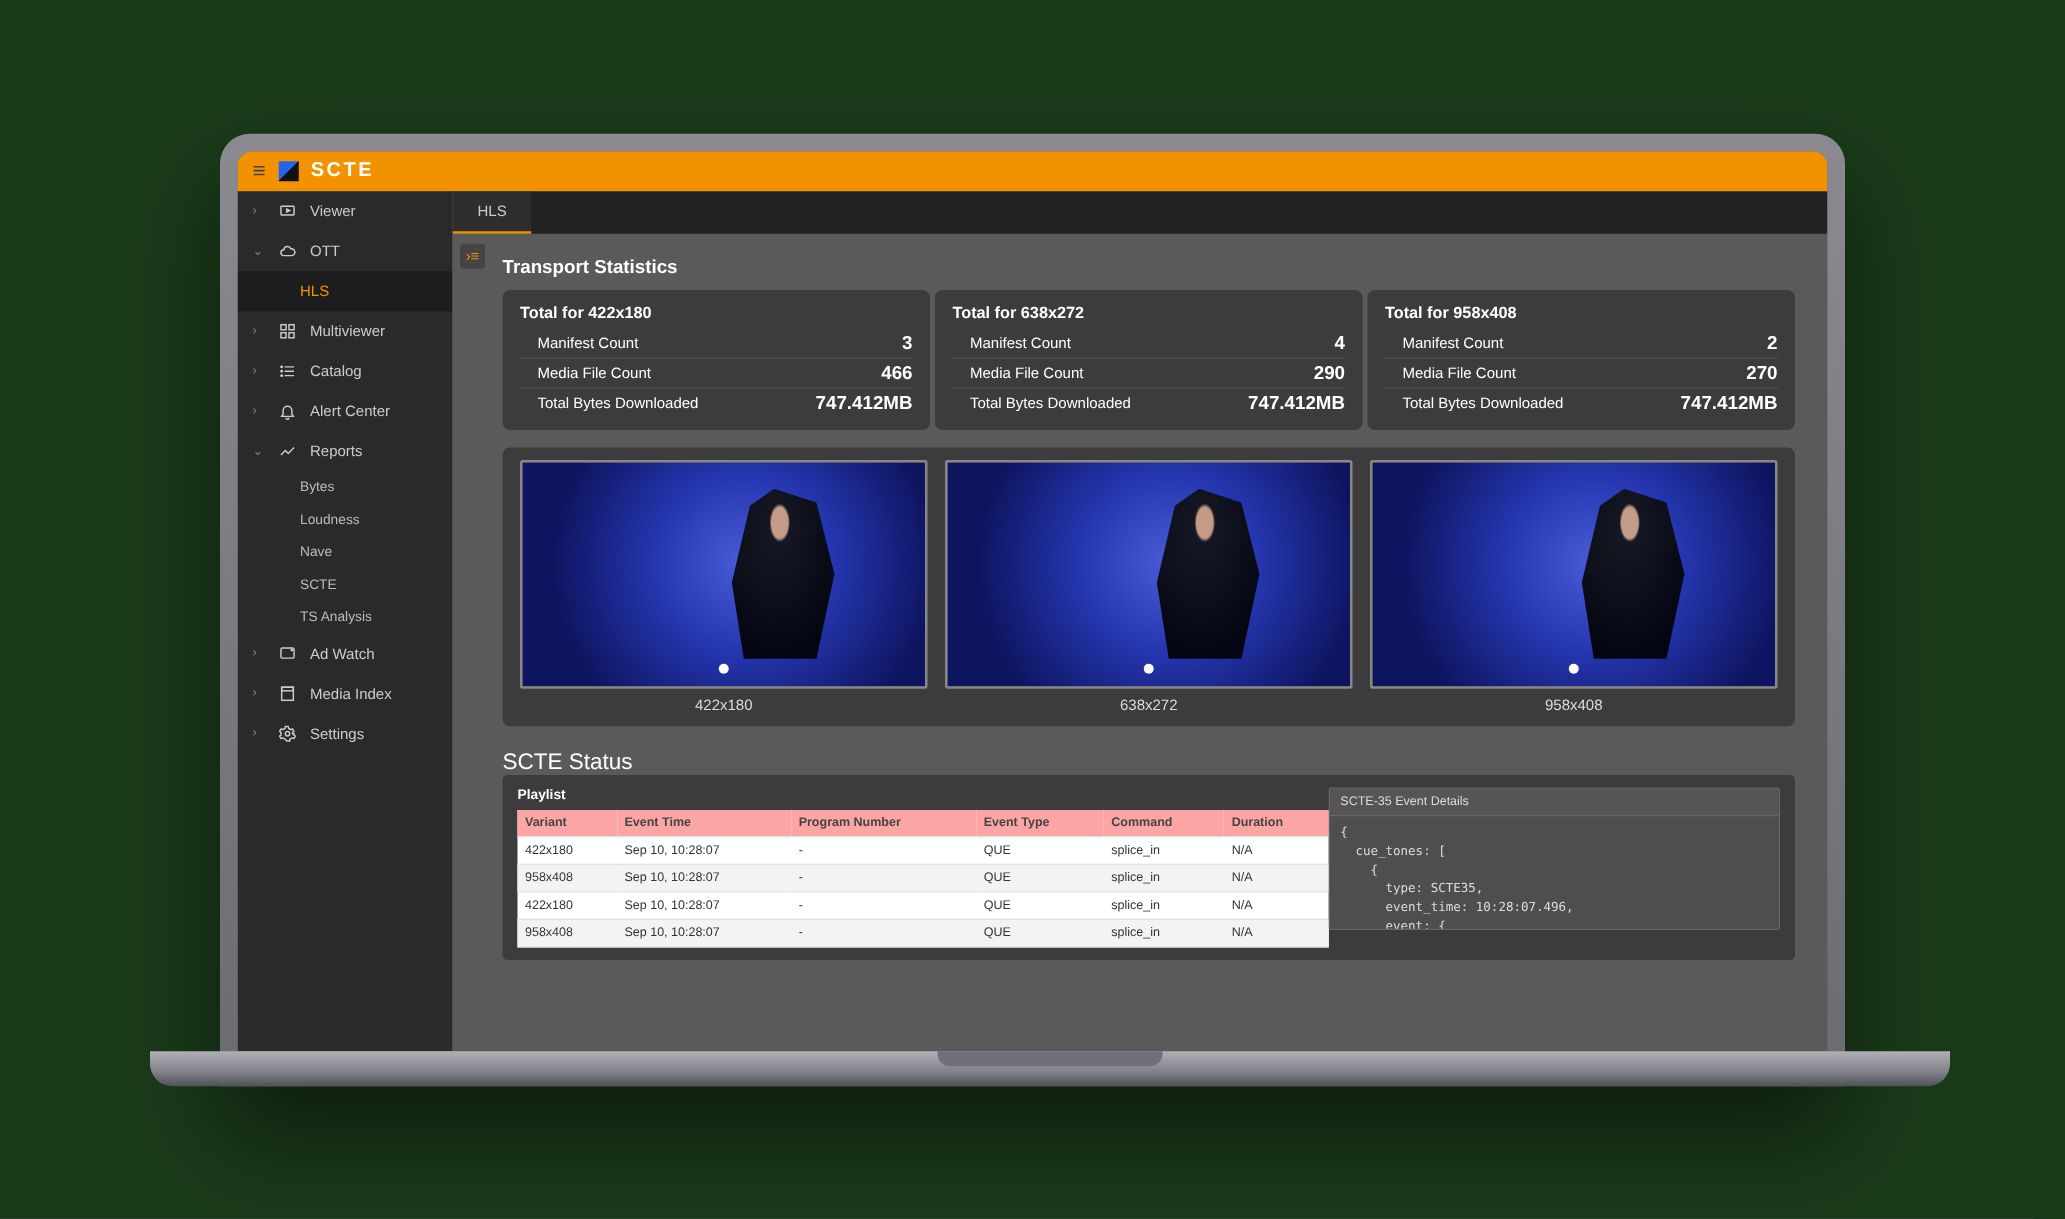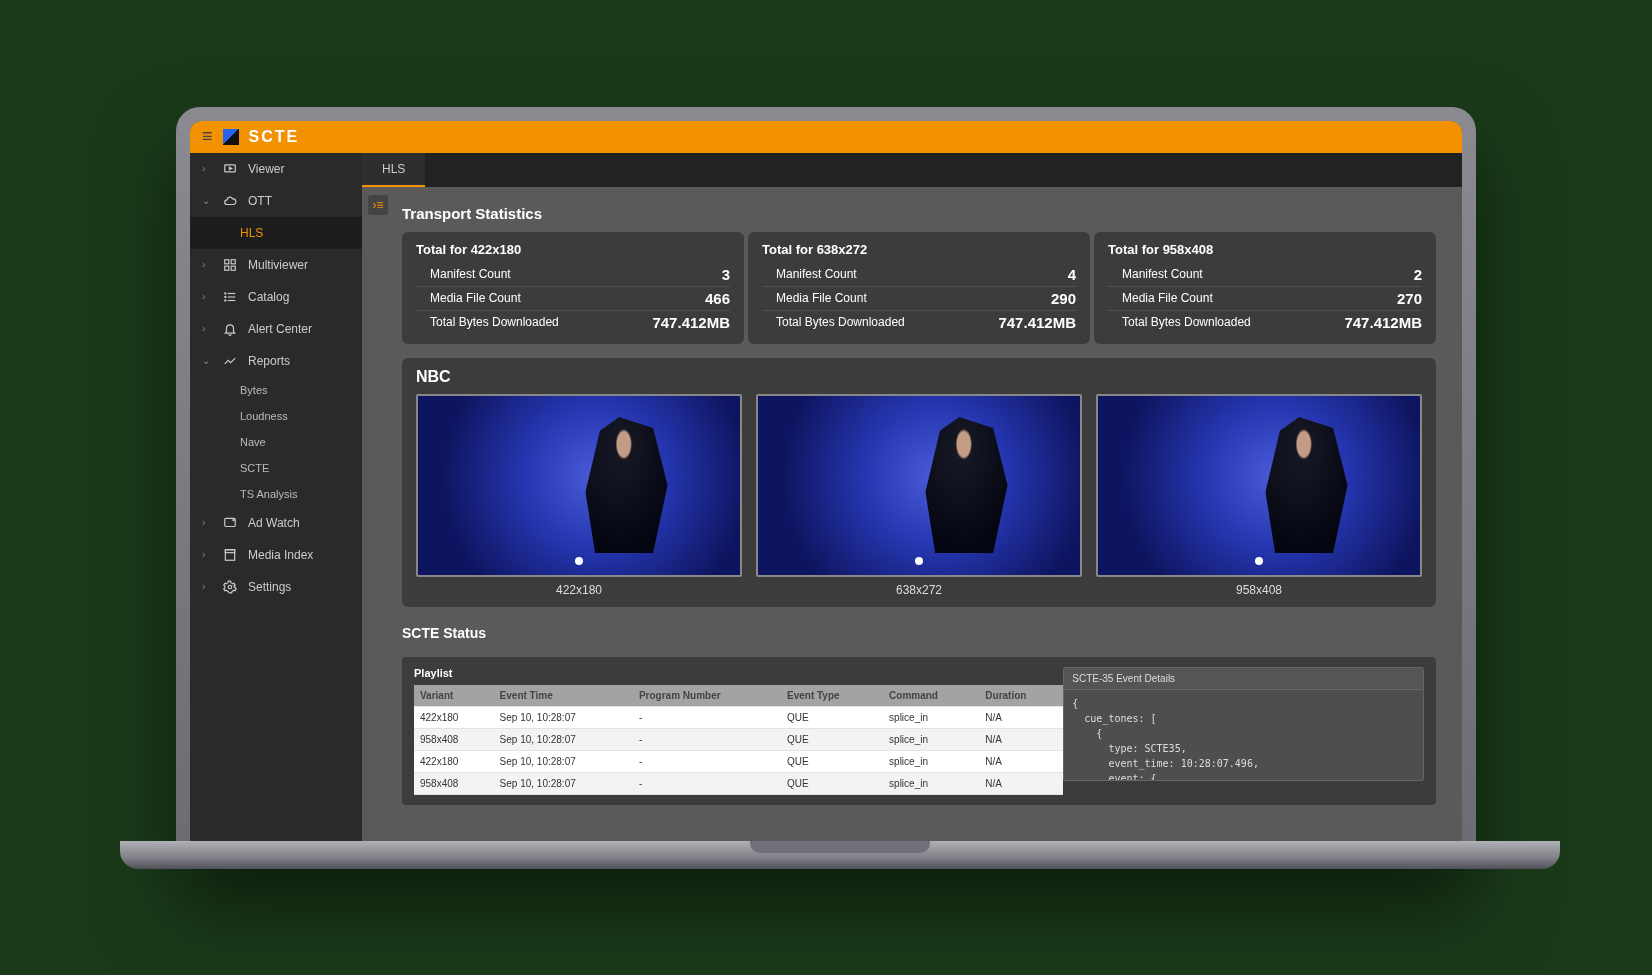--- a/index.html
+++ b/index.html
@@ -96,29 +96,29 @@
   clip-path: polygon(35% 0, 70% 8%, 85% 50%, 70% 100%, 10% 100%, 0 55%, 15% 10%);
   opacity: 0.9;
 }
 .thumb::after {
   content: ""; position: absolute; left: 50%; bottom: 10px; transform: translateX(-50%);
   width: 8px; height: 8px; background: #fff; border-radius: 50%;
 }
 .thumb-label { color: #ddd; font-size: 12px; }
 
 .scte-section { margin-top: 18px; }
-.scte-title { color: #fff; font-weight: 700; font-size: 14px; margin-bottom: 16px; }
+.scte-title { color: #fff; font-weight: 400; font-size: 18px; margin-bottom: 0; }
 .scte-panel { background: #3c3c3c; border-radius: 4px; padding: 10px 12px; display: flex; }
 .playlist-col { flex: 1.8; }
 .details-col { flex: 1; }
 .panel-sub { color: #fff; font-size: 11px; font-weight: 700; margin-bottom: 6px; }
 
 .pl-table { width: 100%; border-collapse: collapse; font-size: 10px; background: #fff; color: #333; }
 .pl-table th, .pl-table td { text-align: left; padding: 5px 6px; border-bottom: 1px solid #e2e2e2; }
-.pl-table th { font-weight: 600; color: #444; background: #a3a3a3; margin-top: 17px; }
+.pl-table th { font-weight: 600; color: #444; background: #fca5a5; margin-top: 17px; }
 .pl-table tr:nth-child(even) td { background: #f3f3f3; }
 
 .details-box { background: #4e4e4e; border: 1px solid #666; border-radius: 2px; overflow: hidden; }
 .details-head { font-size: 10px; color: #ddd; padding: 5px 8px; border-bottom: 1px solid #666; background: #555; }
 .details-event { font-size: 10px; color: #fff; padding: 5px 8px; border-bottom: 1px solid #666; }
 .details-code { font-family: monospace; font-size: 10px; color: #ddd; padding: 6px 8px; white-space: pre; line-height: 1.5; height: 90px; overflow: auto; }
 
 svg { display: block; }
 </style>
 </head>
@@ -294,21 +294,20 @@
                     <span class="val">270</span>
                   </div>
                 <div class="stat-line">
                     <span>Total Bytes Downloaded</span>
                     <span class="val">747.412MB</span>
                   </div>
               </div>
             </div>
 
             <div class="channel-card">
-              <div class="channel-title">NBC</div>
               <div class="thumbs-row">
                 <div class="thumb-wrap">
                   <div class="thumb"></div>
                   <div class="thumb-label">422x180</div>
                 </div>
                 <div class="thumb-wrap">
                   <div class="thumb"></div>
                   <div class="thumb-label">638x272</div>
                 </div>
                 <div class="thumb-wrap">

